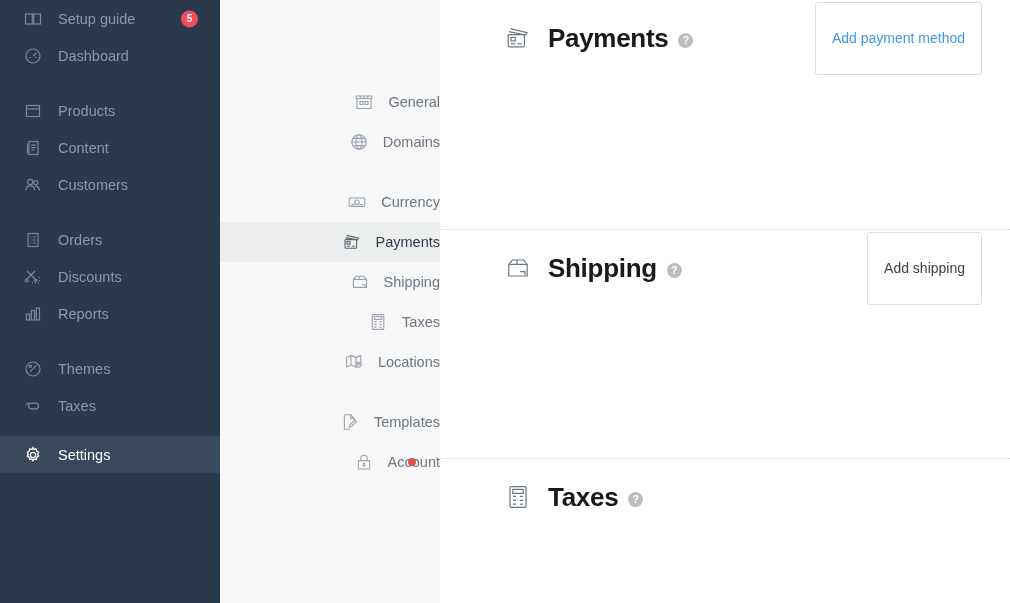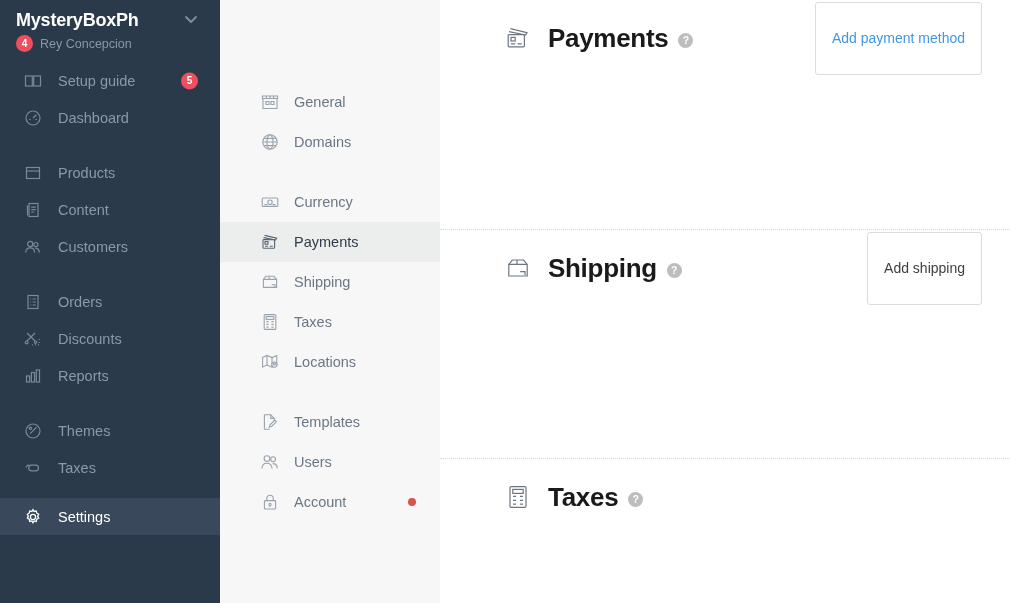--- a/index.html
+++ b/index.html
@@ -123,20 +123,21 @@
   .sub-top-pad { height: 82px; }
   .sub-item {
     display: flex;
     align-items: center;
     height: 40px;
     padding-left: 40px;
     font-size: 14.5px;
     color: #6b7785;
     position: relative;
     cursor: pointer;
+    justify-content: flex-end;
   }
   .sub-item.active {
     background: #eceded;
     color: #2f3c49;
   }
   .sub-item .sub-icon {
     width: 20px;
     height: 20px;
     flex: 0 0 20px;
     margin-right: 14px;
@@ -231,32 +232,20 @@
   }
   .btn.primary-link { color: #3f97e8; }
 </style>
 </head>
 <body>
 
 <div id="app">
 
   <nav id="primary-sidebar">
 
-    <div class="store-header">
-      <div class="store-name">MysteryBoxPh</div>
-      <div class="store-chevron">
-        <svg viewBox="0 0 18 18" width="18" height="18" fill="none" stroke="currentColor" stroke-width="1.8" stroke-linecap="round" stroke-linejoin="round">
-            <polyline points="4,7 9,12 14,7"></polyline>
-          </svg>
-      </div>
-      <div class="store-user-row">
-        <span class="badge">4</span>
-        <span class="store-user-name">Rey Concepcion</span>
-      </div>
-    </div>
 
     <div class="nav-group">
       <div class="nav-item">
         <span class="nav-icon">
           <svg viewBox="0 0 18 18" width="18" height="18" fill="none" stroke="currentColor" stroke-width="1.2">
               <rect x="1.5" y="4" width="6.8" height="10"></rect>
               <rect x="9.7" y="4" width="6.8" height="10"></rect>
             </svg>
         </span>
         <span class="nav-label">Setup guide</span>
@@ -459,31 +448,20 @@
       <div class="sub-item">
         <span class="sub-icon">
           <svg viewBox="0 0 20 20" width="20" height="20" fill="none" stroke="currentColor" stroke-width="1.1">
               <path d="M4.4 2.8 h6.4 l3.4 3.6 v2.2"></path>
               <path d="M4.4 2.8 v14.4 h5.4"></path>
               <path d="M10.8 2.8 v3.6 h3.4"></path>
               <path d="M16.4 9.6 L11.6 14.4 l-2.4 .8 .8 -2.4 4.8 -4.8 z"></path>
             </svg>
         </span>
         <span>Templates</span>
-      </div>
-      <div class="sub-item">
-        <span class="sub-icon">
-          <svg viewBox="0 0 20 20" width="20" height="20" fill="none" stroke="currentColor" stroke-width="1.1">
-              <circle cx="7" cy="6.6" r="2.9"></circle>
-              <circle cx="13.1" cy="7.2" r="2.4"></circle>
-              <path d="M2 16.4 c0-3.4 2.2-5.2 5-5.2 s5 1.8 5 5.2"></path>
-              <path d="M12.6 11.6 c2.5 0 4.6 1.7 4.6 4.8"></path>
-            </svg>
-        </span>
-        <span>Users</span>
       </div>
       <div class="sub-item">
         <span class="sub-icon">
           <svg viewBox="0 0 20 20" width="20" height="20" fill="none" stroke="currentColor" stroke-width="1.1">
               <rect x="4.4" y="8.6" width="11.2" height="8.4" rx="0.8"></rect>
               <path d="M6.8 8.6 V6.4 a3.2 3.2 0 0 1 6.4 0 v2.2"></path>
               <circle cx="10" cy="12.4" r="1.1"></circle>
               <path d="M10 13.4 v1.6"></path>
             </svg>
         </span>

